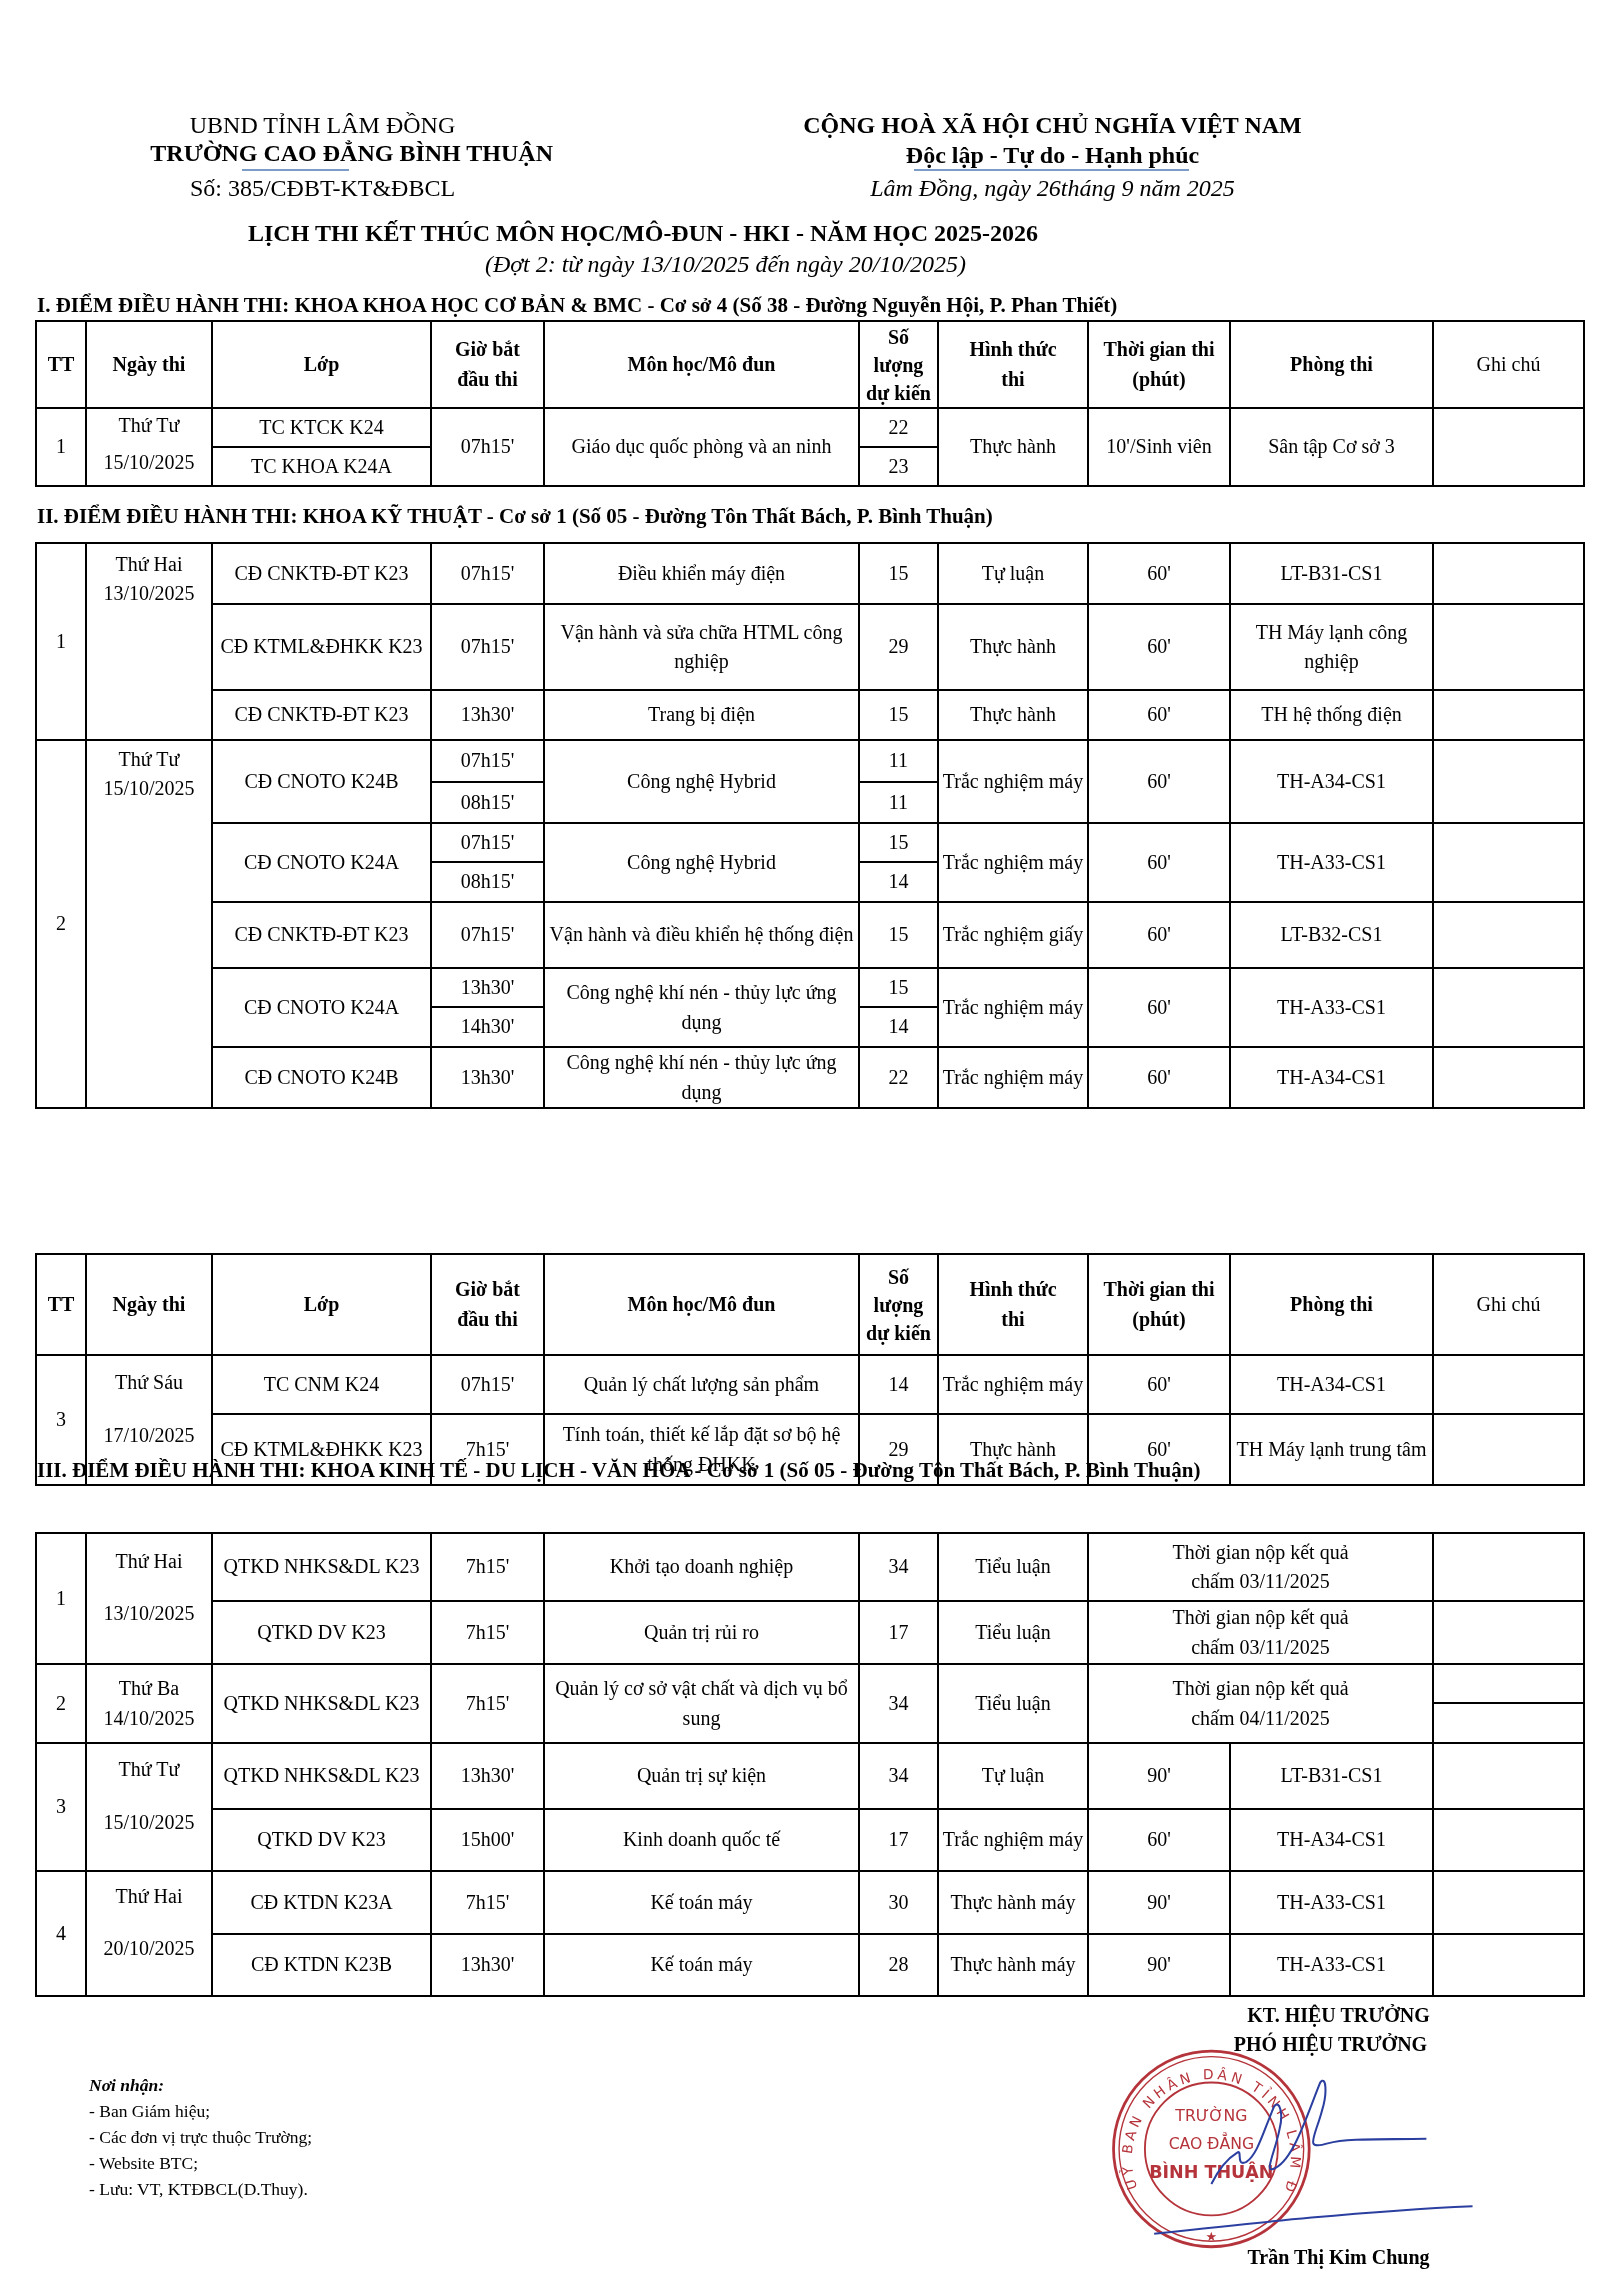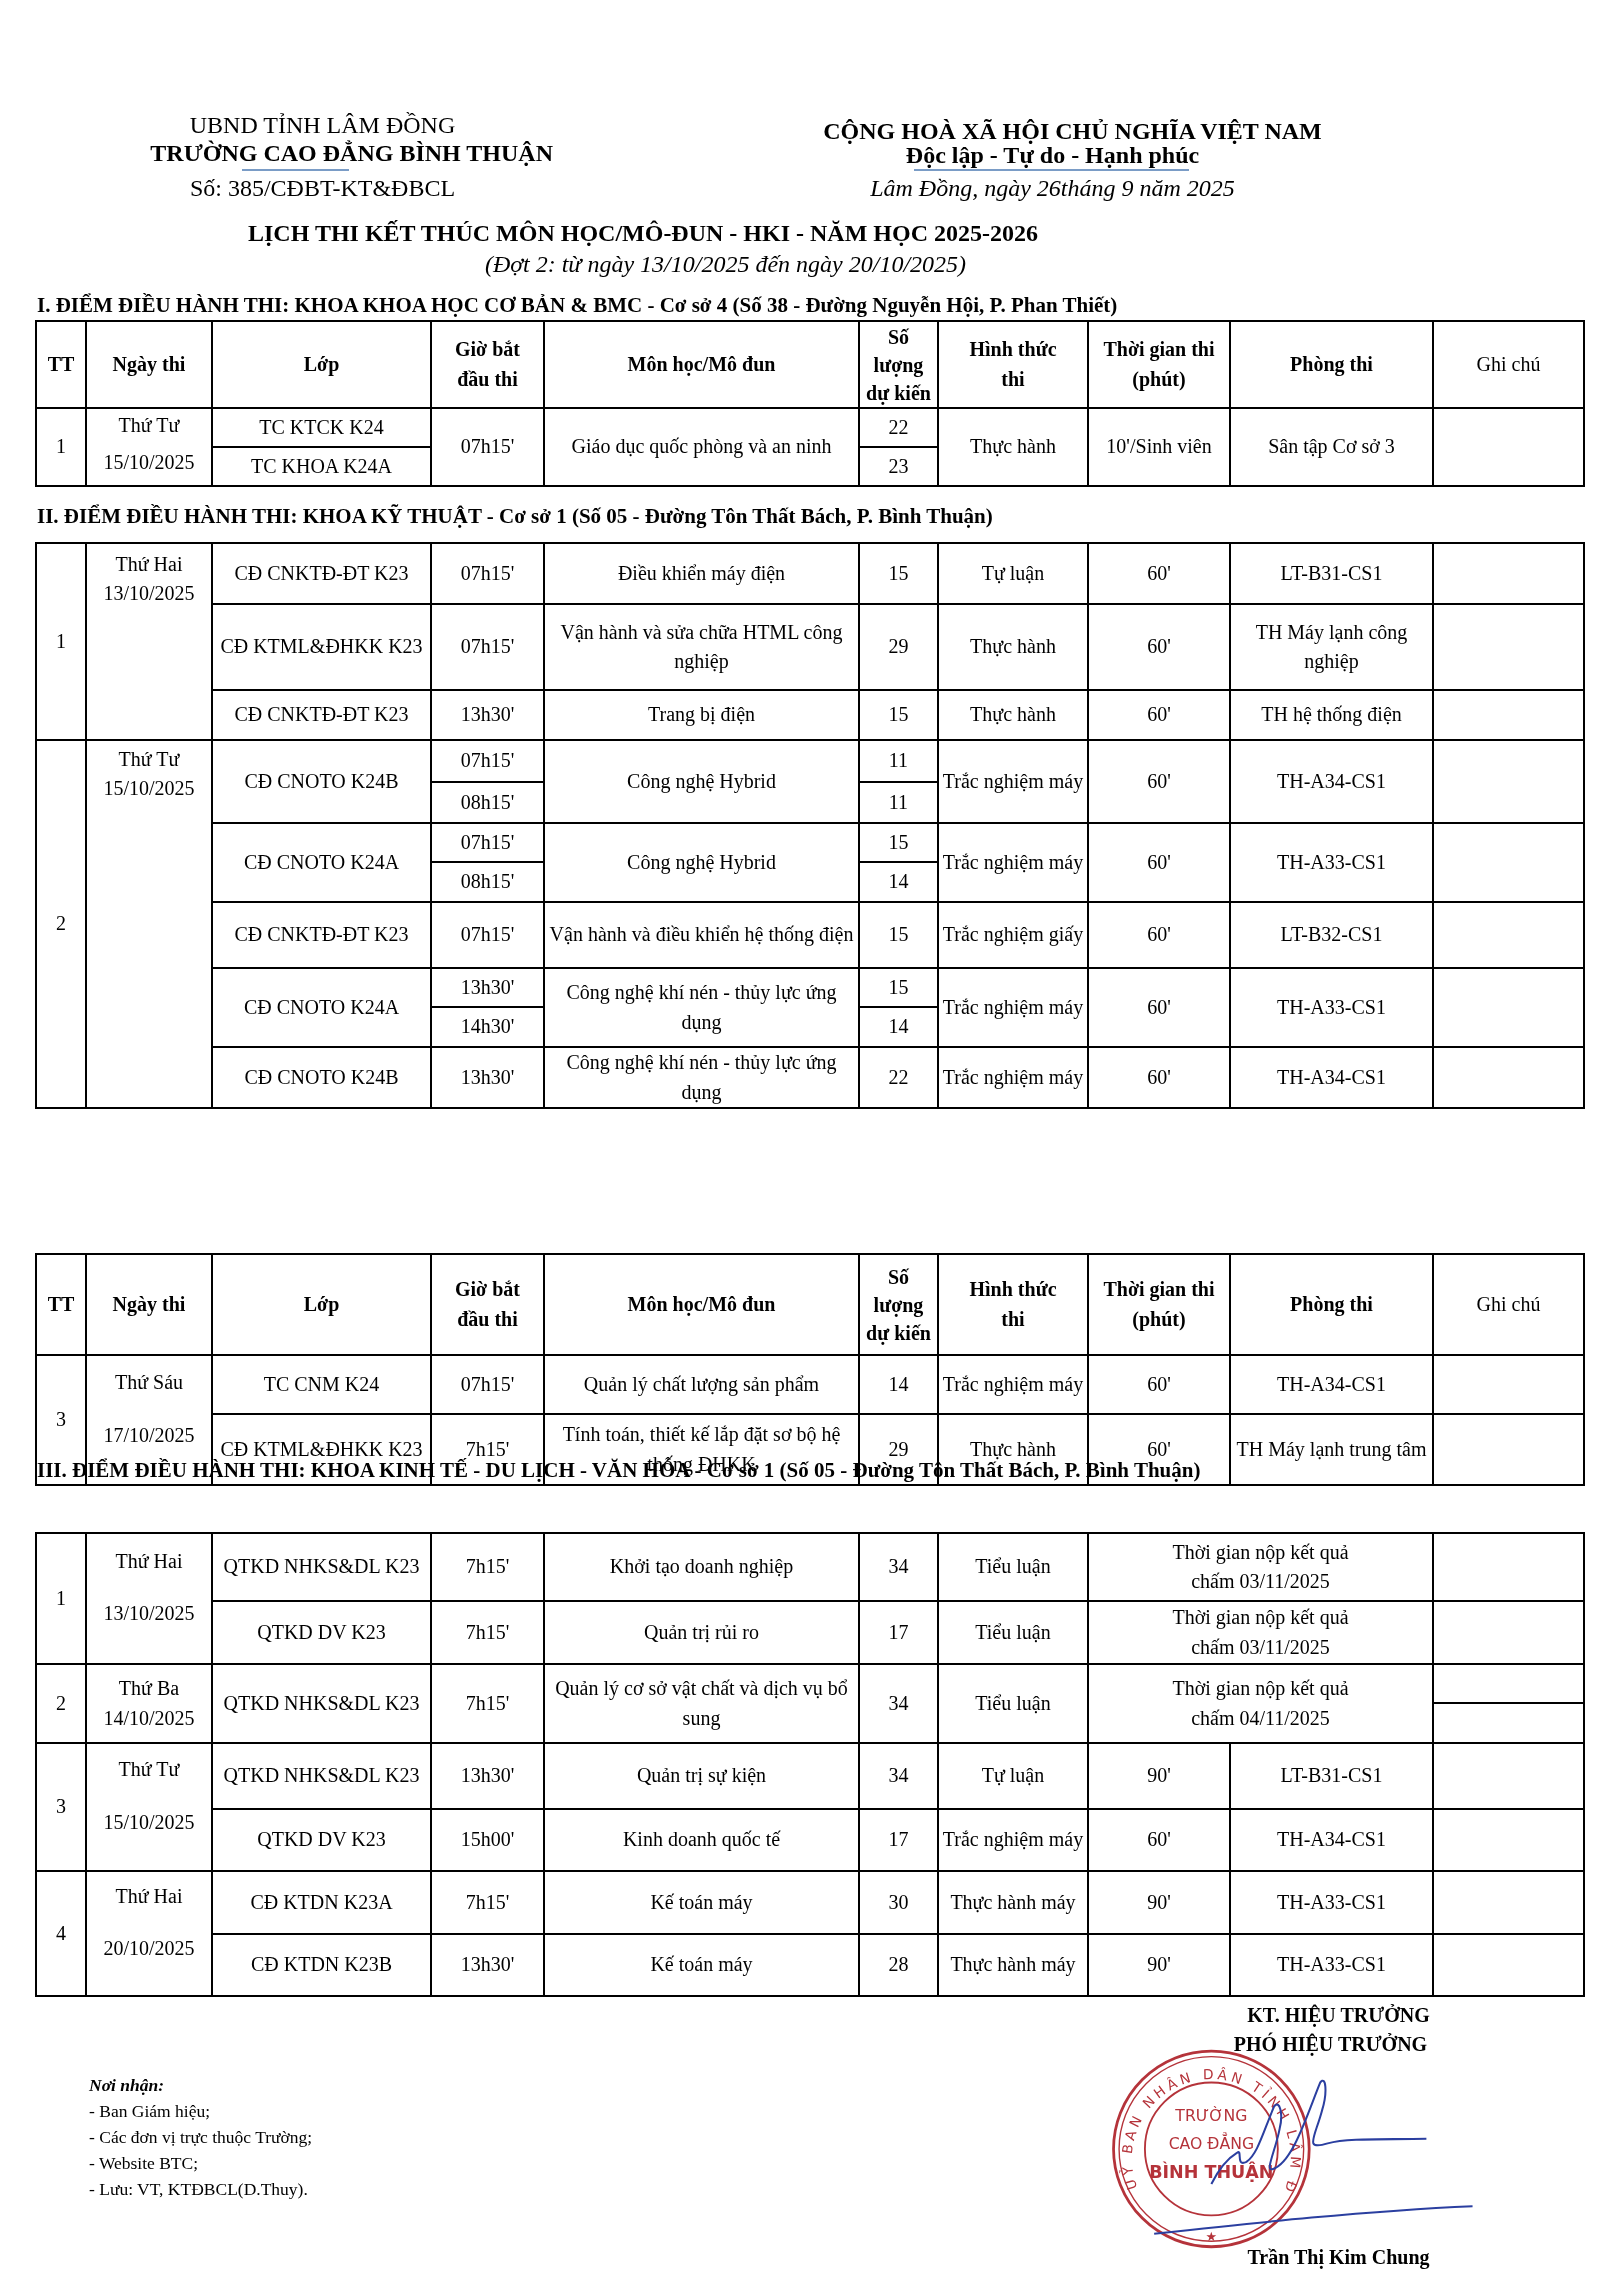--- a/index.html
+++ b/index.html
@@ -19,21 +19,21 @@
   .sign{font-size:20px;font-weight:bold;line-height:28px;white-space:nowrap;}
 </style>
 </head>
 <body>
 
 <div class="abs hdr c" style="left:92px;width:461px;top:112px;">UBND TỈNH LÂM ĐỒNG</div>
 <div class="abs hdr c b" style="left:92px;width:461px;top:140px;text-align:right;">TRƯỜNG CAO ĐẲNG BÌNH THUẬN</div>
 <div class="ul" style="left:242px;width:107px;top:169px;"></div>
 <div class="abs hdr c" style="left:92px;width:461px;top:175px;">Số:  385/CĐBT-KT&amp;ĐBCL</div>
 
-<div class="abs hdr c b" style="left:777px;width:591px;top:112px;margin-top:6px;">CỘNG HOÀ XÃ HỘI CHỦ NGHĨA VIỆT NAM</div>
+<div class="abs hdr c b" style="left:757px;width:591px;top:112px;">CỘNG HOÀ XÃ HỘI CHỦ NGHĨA VIỆT NAM</div>
 <div class="abs hdr c b" style="left:757px;width:591px;top:142px;">Độc lập - Tự do - Hạnh phúc</div>
 <div class="ul" style="left:914px;width:275px;top:169px;"></div>
 <div class="abs hdr c i" style="left:757px;width:591px;top:175px;">Lâm Đồng, ngày 26tháng 9 năm 2025</div>
 
 <div class="abs hdr c b" style="left:0;width:1286px;top:220px;">LỊCH THI KẾT THÚC MÔN HỌC/MÔ-ĐUN - HKI - NĂM HỌC 2025-2026</div>
 <div class="abs hdr c i" style="left:0;width:1451px;top:251px;">(Đợt 2: từ ngày 13/10/2025 đến ngày 20/10/2025)</div>
 
 <div class="abs sec" style="left:37px;top:293px;">I. ĐIỂM ĐIỀU HÀNH THI: KHOA KHOA HỌC CƠ BẢN &amp; BMC  - Cơ sở 4 (Số 38 - Đường Nguyễn Hội, P. Phan Thiết)</div>
 <table class="grid" style="top:320px;">
   <colgroup>

